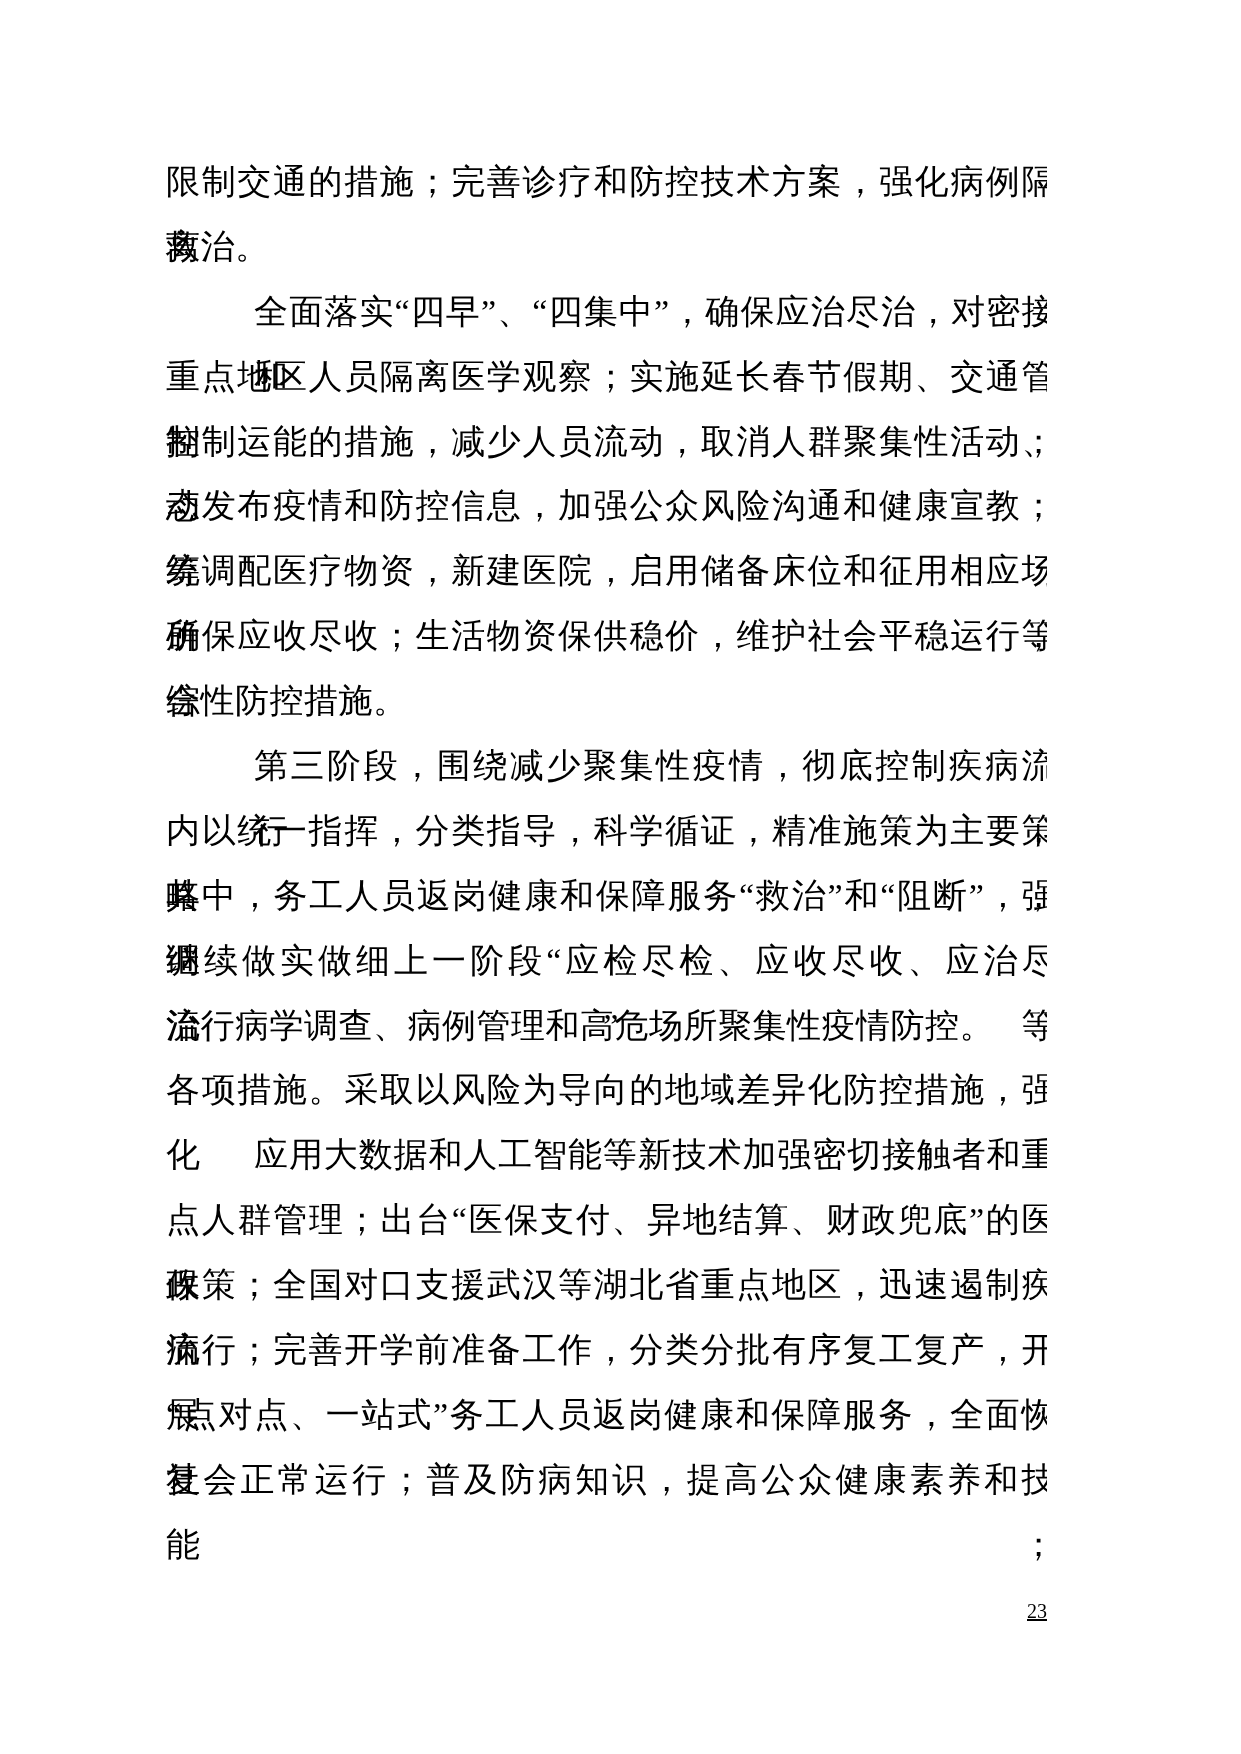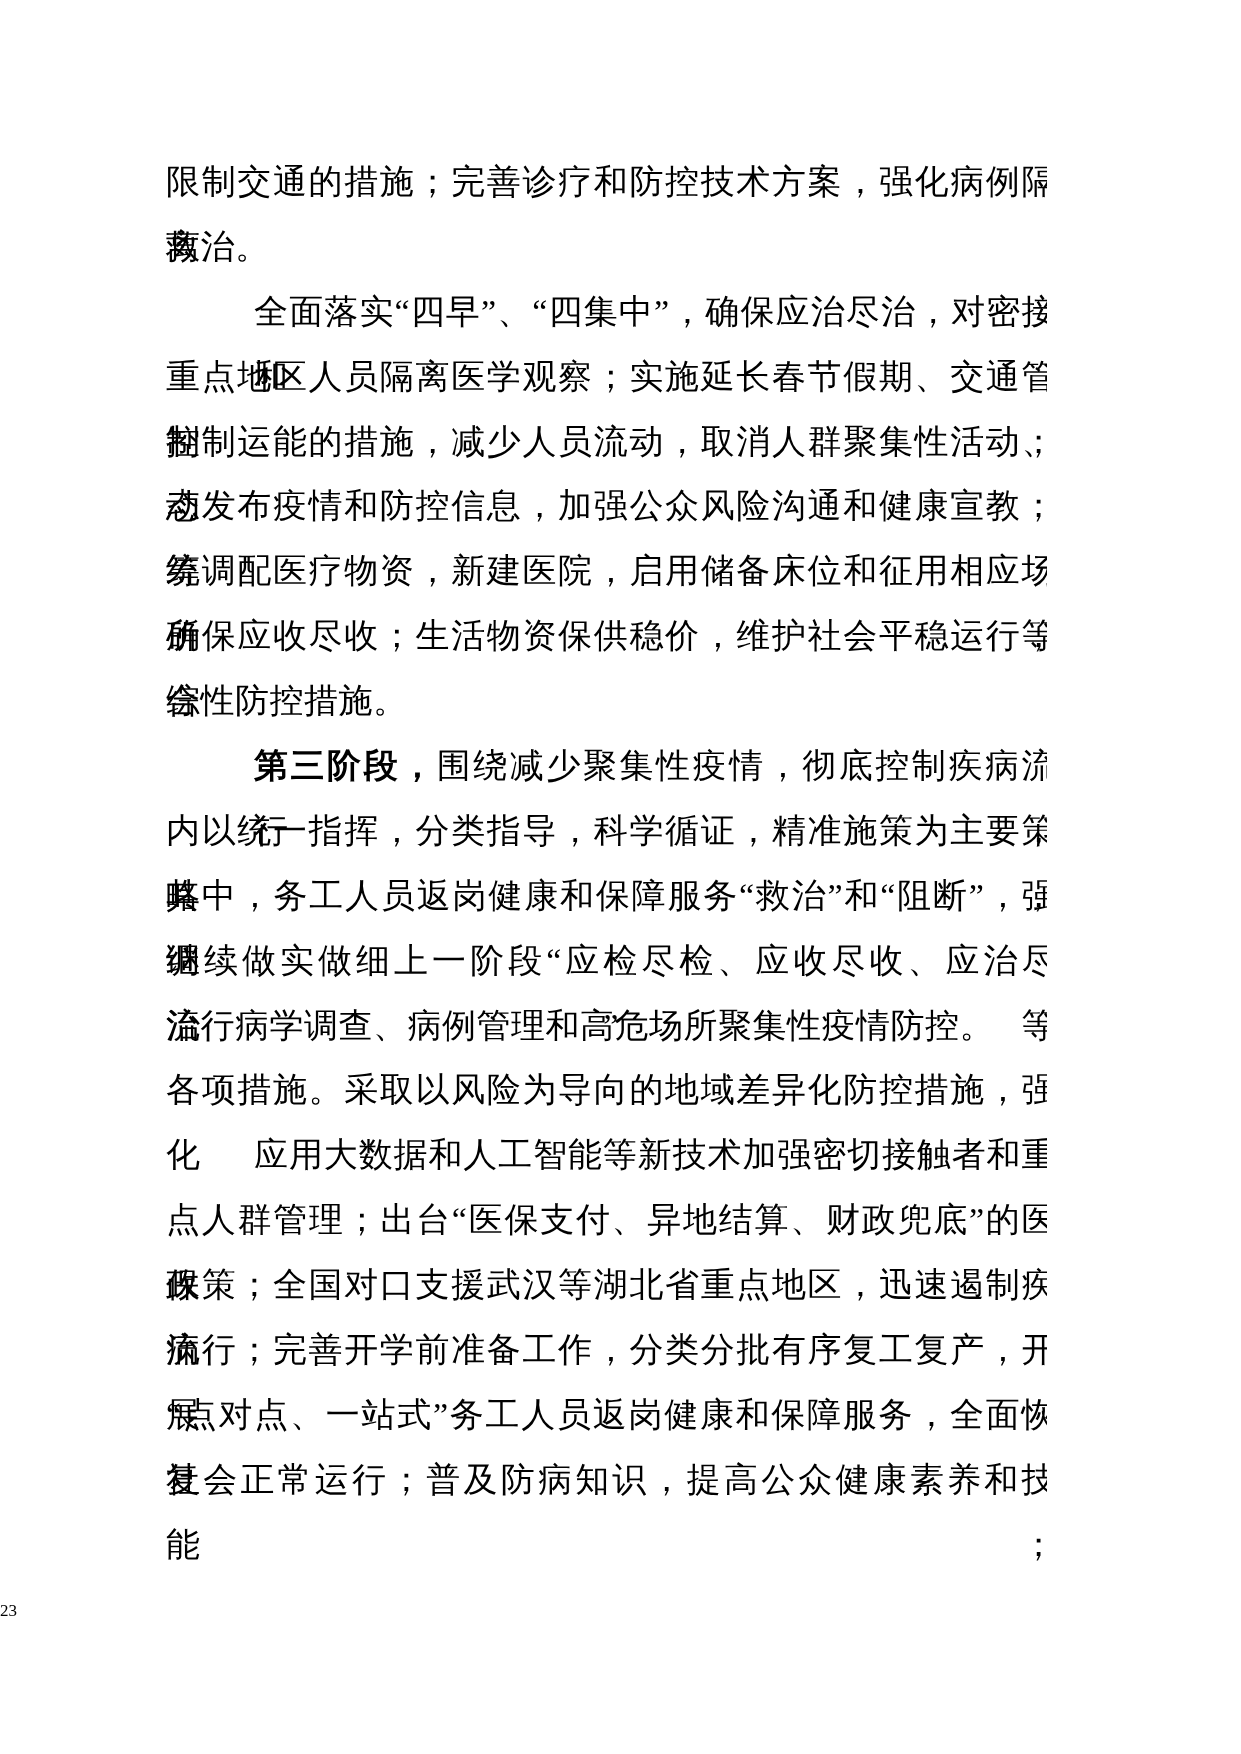--- a/index.html
+++ b/index.html
@@ -32,30 +32,31 @@
     overflow: visible;
   }
   .ln.end {
     text-align: right;
     text-align-last: left;
   }
   .ln.ind {
     padding-left: 88px;
   }
   .b {
-    font-weight: bold;
+    font-weight: normal;
   }
   .pageno {
     position: absolute;
     top: 1598px;
     left: 0;
     width: 100%;
-    text-align: left;
-    font-size: 17px;
+    text-align: right;
+    font-size: 20px;
     line-height: 26px;
+    text-decoration: underline;
   }
 </style>
 </head>
 <body>
 
 <div class="page">
   <div class="content">
     <div class="ln">限制交通的措施；完善诊疗和防控技术方案，强化病例隔离</div>
     <div class="ln end">救治。</div>
     <div class="ln ind">全面落实“四早”、“四集中”，确保应治尽治，对密接和</div>

